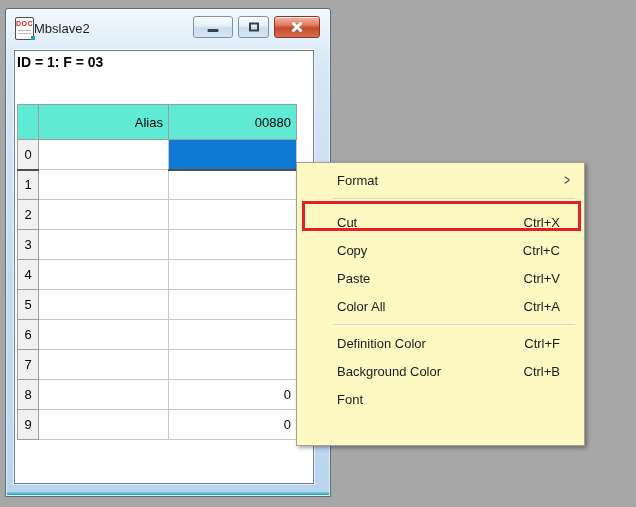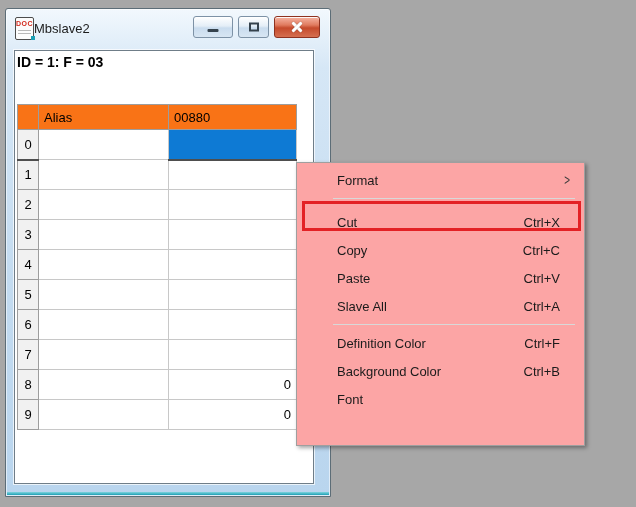--- a/index.html
+++ b/index.html
@@ -38,30 +38,30 @@
   .glyph-x { position:absolute; left:50%; top:50%; width:13px; height:13px; transform:translate(-50%,-50%); }
   .glyph-x::before,.glyph-x::after { content:""; position:absolute; left:0; top:5px; width:13px; height:3px; background:#fff; border-radius:1px; box-shadow:0 0 1px rgba(0,0,0,.4); }
   .glyph-x::before { transform:rotate(45deg); }
   .glyph-x::after { transform:rotate(-45deg); }
   
   .client { position:absolute; left:8px; top:41px; width:300px; height:434px;
     background:#ffffff; border:1px solid #6f7d88; box-shadow:0 0 0 1px rgba(255,255,255,0.7); }
   .status-line { position:absolute; left:2px; top:3px; font-size:14px; font-weight:bold; color:#000; white-space:pre; }
   .grid { position:absolute; left:2px; top:53px; border-collapse:collapse; table-layout:fixed; }
   .grid th, .grid td { overflow:hidden; white-space:nowrap; }
-  .grid th { height:25px; background:#f97316; border:1px solid #9d9d9d; font-weight:normal; font-size:13px; color:#000; text-align:left; padding:0 5px; }
+  .grid th { height:35px; background:#5eead4; border:1px solid #9d9d9d; font-weight:normal; font-size:13px; color:#000; text-align:right; padding:0 5px; }
   .grid th.corner { padding:0; }
   .grid td { height:30px; font-size:13px; color:#000; }
   .grid td.rn { background:#f1f1f1; border:1px solid #9d9d9d; text-align:center; }
   .grid td.alias, .grid td.val { background:#fff; border:1px solid #c8c8c8; text-align:right; padding:0 5px; }
   .grid tr.cur td.rn { border-bottom:2px solid #4e4e4e; }
   .grid tr.cur td.val { border-bottom:2px solid #4e4e4e; }
   
   .menu { position:absolute; left:296px; top:162px; width:289px; height:284px;
-    background:#fca5a5; border:1px solid #9f9f9f; box-shadow:2px 2px 4px rgba(0,0,0,0.35);
+    background:#fef9c3; border:1px solid #9f9f9f; box-shadow:2px 2px 4px rgba(0,0,0,0.35);
     padding-top:3px; z-index:10; }
   .mi { height:28px; display:flex; align-items:center; font-size:13px; color:#1b1b1b; padding:0 10px 0 40px; position:relative; cursor:default; }
   .mi .lbl { flex:1; }
   .mi .sc { margin-right:14px; }
   .mi .arrow { position:absolute; right:13px; top:50%; transform:translateY(-50%) scaleX(0.7); font-size:14px; color:#3a3a3a; }
   .sep { height:1px; background:#d8d8d8; margin:4px 9px 4px 36px; }
   .red-box { position:absolute; left:5px; top:38px; width:279px; height:30px; border:3px solid #e32125; pointer-events:none; z-index:11; }
 </style>
 </head>
 <body>
@@ -172,21 +172,21 @@
       </div>
       <div class="mi">
         <span class="lbl">Copy</span>
         <span class="sc">Ctrl+C</span>
       </div>
       <div class="mi">
         <span class="lbl">Paste</span>
         <span class="sc">Ctrl+V</span>
       </div>
       <div class="mi">
-        <span class="lbl">Slave All</span>
+        <span class="lbl">Color All</span>
         <span class="sc">Ctrl+A</span>
       </div>
       <div class="sep"></div>
       <div class="mi">
         <span class="lbl">Definition Color</span>
         <span class="sc">Ctrl+F</span>
       </div>
       <div class="mi">
         <span class="lbl">Background Color</span>
         <span class="sc">Ctrl+B</span>

